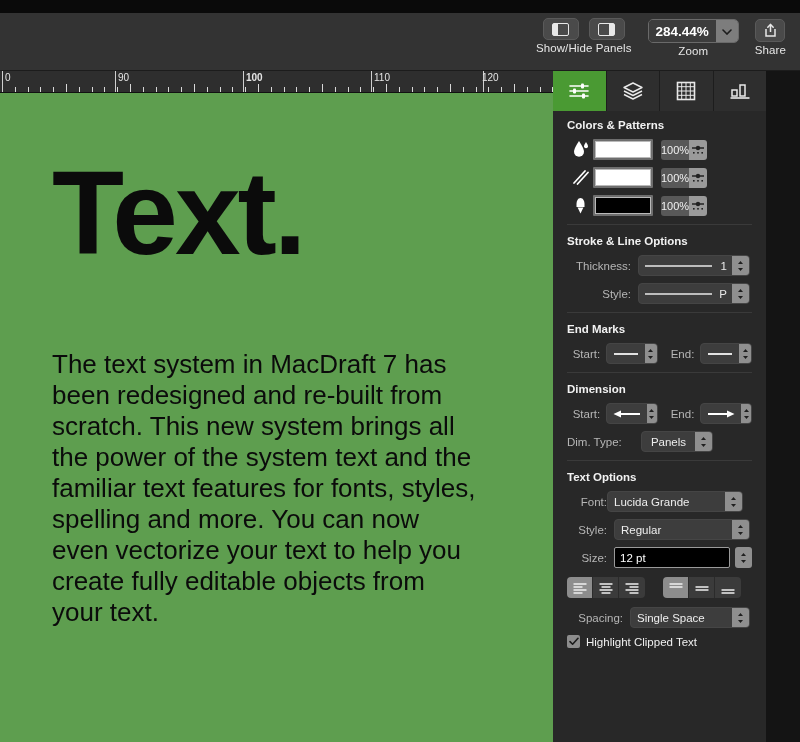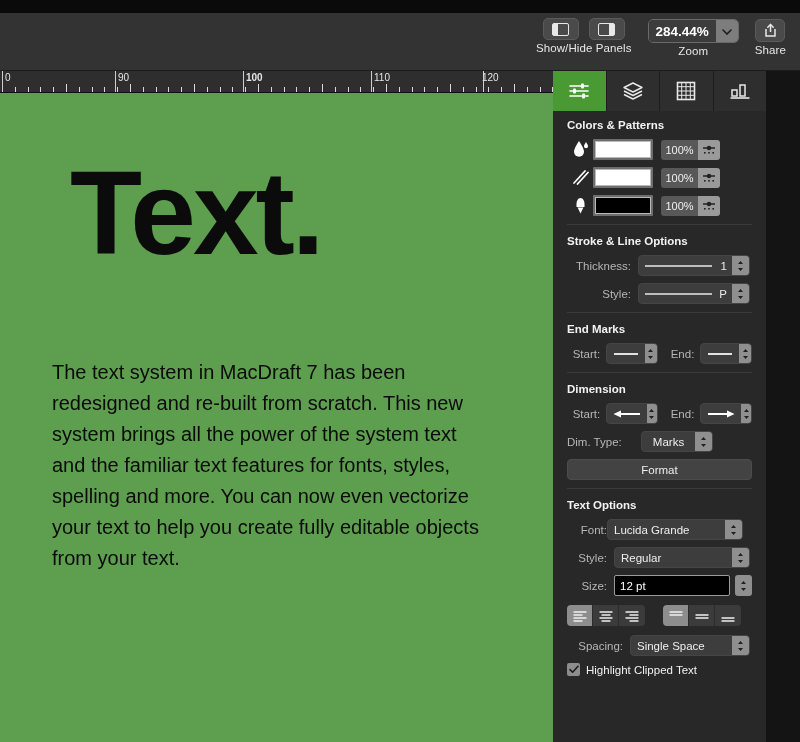--- a/index.html
+++ b/index.html
@@ -65,25 +65,24 @@
 
   
   .canvas {
     position:absolute; top:93px; left:0; width:553px; height:649px;
     background:#5e9e4f; overflow:hidden;
   }
   .doc-title {
     position:absolute; left:52px; top:61px;
     font-size:118px; line-height:1; font-weight:bold; color:#0b0b0b;
     letter-spacing:-3px;
-    margin-left:18px;
   }
   .doc-body {
-    position:absolute; left:52px; top:264px; width:430px;
-    font-size:20px; line-height:31px; color:#0b0b0b;
+    position:absolute; left:52px; top:256px; width:430px;
+    font-size:26px; line-height:31px; color:#0b0b0b;
   }
 
   
   .inspector {
     position:absolute; top:71px; left:553px; width:213px; height:671px;
     background:#282828;
   }
   .scrollgutter { position:absolute; top:71px; left:766px; width:34px; height:671px; background:#141414; }
 
   .tabs { display:flex; height:40px; background:#2e2e2e; }
@@ -100,21 +99,21 @@
 
   .crow { display:flex; align-items:center; margin-bottom:7px; }
   .cicon { width:26px; display:flex; justify-content:center; }
   .swatch {
     width:60px; height:21px; background:#6e6e6e; padding:2px; border-radius:1px;
     display:flex;
   }
   .swatch i { flex:1; display:block; border:1px solid #b9b9b9; }
   .opacity {
     margin-left:8px; display:flex; align-items:stretch; height:20px; border-radius:3px; overflow:hidden;
-    width:59px;
+    width:46px;
   }
   .opacity .val { flex:1; background:#585858; color:#f0f0f0; font-size:11px;
                   display:flex; align-items:center; justify-content:center; }
   .opacity .btn { width:22px; background:#9a9a9a; display:flex; align-items:center; justify-content:center; }
 
   .frow { display:flex; align-items:center; margin-bottom:7px; }
   .flabel { font-size:11.5px; color:#b6b6b6; text-align:right; }
   .ctrl {
     display:flex; align-items:stretch; height:21px; border-radius:4px; overflow:hidden;
     background:#3d3d3d; border:1px solid #454545;
@@ -510,31 +509,30 @@
                 <path d="M4.5 2 L7 5 L2 5 Z" fill="#1f1f1f"></path>
                 <path d="M4.5 12 L2 9 L7 9 Z" fill="#1f1f1f"></path>
               </svg>
           </div>
         </div>
       </div>
 
       <div class="frow">
         <div class="flabel" style="width:66px; margin-right:8px; text-align:left;">Dim. Type:</div>
         <div class="popup" style="width:72px;">
-          <div class="body center">Marks</div>
-          <div class="stepper">
-            <svg width="9" height="14" viewBox="0 0 9 14">
-                <path d="M4.5 2 L7 5 L2 5 Z" fill="#1f1f1f"></path>
-                <path d="M4.5 12 L2 9 L7 9 Z" fill="#1f1f1f"></path>
-              </svg>
-          </div>
-        </div>
-      </div>
-
-      <div class="btn-wide">Format</div>
+          <div class="body center">Panels</div>
+          <div class="stepper">
+            <svg width="9" height="14" viewBox="0 0 9 14">
+                <path d="M4.5 2 L7 5 L2 5 Z" fill="#1f1f1f"></path>
+                <path d="M4.5 12 L2 9 L7 9 Z" fill="#1f1f1f"></path>
+              </svg>
+          </div>
+        </div>
+      </div>
+
       <div class="divider"></div>
     </div>
 
     <div class="section">
       <div class="section-title">Text Options</div>
 
       <div class="frow">
         <div class="flabel" style="width:40px; ">Font:</div>
         <div class="popup" style="width:136px;">
           <div class="body">Lucida Grande</div>

